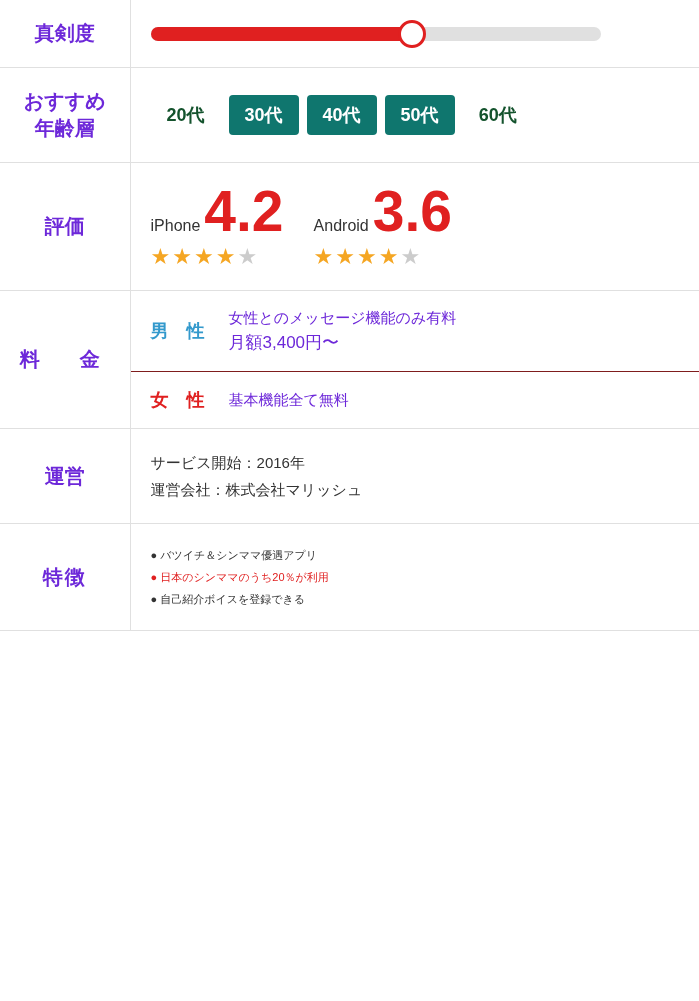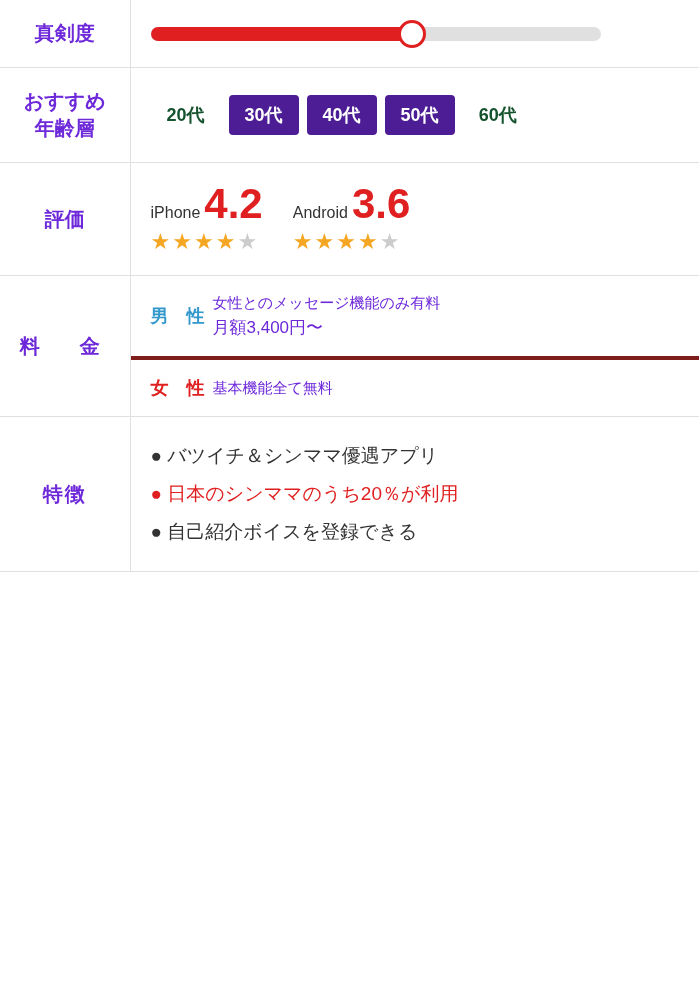--- a/index.html
+++ b/index.html
@@ -80,21 +80,21 @@
 
     .age-tag {
       padding: 8px 16px;
       border-radius: 4px;
       font-size: 18px;
       font-weight: bold;
       color: #14532d;
     }
 
     .age-tag.active {
-      background: #4c1d95;
+      background: #0f766e;
       color: #fff;
     }
 
     
     .rating-container {
       display: flex;
       gap: 30px;
       align-items: flex-start;
     }
 
@@ -110,21 +110,21 @@
       gap: 4px;
       justify-content: center;
     }
 
     .rating-platform {
       font-size: 16px;
       color: #333;
     }
 
     .rating-score {
-      font-size: 42px;
+      font-size: 57px;
       font-weight: bold;
       color: #e02020;
       line-height: 1;
     }
 
     .stars {
       display: flex;
       gap: 2px;
       margin-top: 4px;
     }
@@ -156,21 +156,21 @@
     
     .ops-text {
       font-size: 15px;
       color: #333;
       line-height: 1.8;
     }
 
     
     .features-list {
       list-style: none;
-      font-size: 19px;
+      font-size: 11px;
       color: #333;
       line-height: 2;
     }
 
     .features-list li::before {
       content: '● ';
       color: #333;
     }
 
     .features-list li.highlight {
@@ -194,25 +194,25 @@
     }
 
     .pricing-inner {
       width: 100%;
     }
 
     .pricing-inner-row {
       display: flex;
       align-items: center;
       padding: 10px 0;
-      gap: 8px;
+      gap: 24px;
     }
 
     .pricing-inner-row + .pricing-inner-row {
-      border-top: 4px solid #7f1d1d;
+      border-top: 1px solid #7f1d1d;
     }
   </style>
 </head>
 <body>
 
 <table class="table">
 
   <tbody>
       <tr>
     <td class="label-cell">
@@ -297,20 +297,31 @@
         <div class="pricing-inner-row" style="padding: 16px 20px;">
           <span class="gender-label gender-female">女　性</span>
           <div class="pricing-text">
             <span>基本機能全て無料</span>
           </div>
         </div>
       </div>
     </td>
   </tr>
 
+  <tr>
+    <td class="label-cell">
+      <span>運営</span>
+    </td>
+    <td class="content-cell">
+      <div class="ops-text">
+        <div>サービス開始：2016年</div>
+        <div>運営会社：株式会社マリッシュ</div>
+      </div>
+    </td>
+  </tr>
 
   <tr>
     <td class="label-cell label-cell-tokucho">
       <span>特徴</span>
     </td>
     <td class="content-cell">
       <ul class="features-list">
         <li>
           <span>バツイチ＆シンママ優遇アプリ</span>
         </li>

